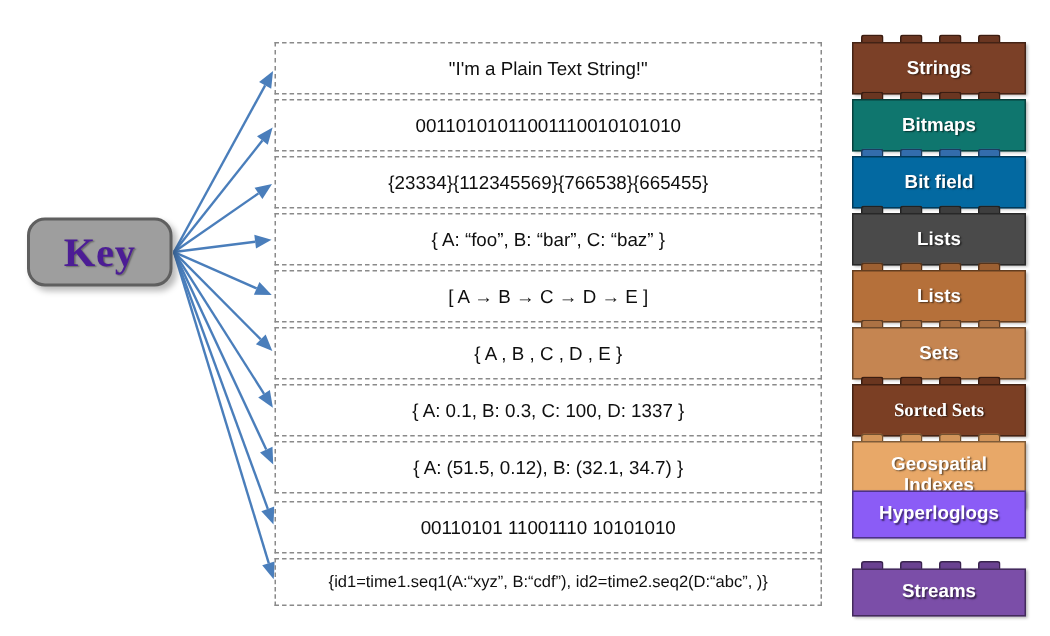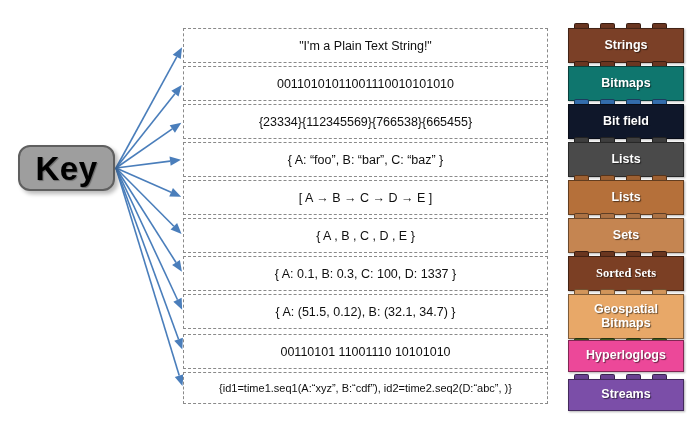--- a/index.html
+++ b/index.html
@@ -26,26 +26,27 @@
     background: #9e9e9e;
     border: 2px solid #5f5f5f;
     border-radius: 12px;
     box-shadow: 3px 3px 4px rgba(0,0,0,0.28);
     display: flex;
     align-items: center;
     justify-content: center;
     box-sizing: border-box;
   }
   #key-node .key-label {
-    color: #000000;
-    font-size: 33px;
+    color: #4c1d95;
+    font-size: 27px;
     font-weight: bold;
     letter-spacing: 0.5px;
     text-shadow: 1px 1px 1px rgba(0,0,0,0.35);
     line-height: 1;
+    font-family: Liberation Serif, serif;
   }
 
   
   #arrows {
     position: absolute;
     left: 0;
     top: 0;
     width: 700px;
     height: 424px;
     pointer-events: none;
@@ -172,21 +173,21 @@
       </div>
       <div class="value-box" style="top: 104px; height: 35px;">
         <span class="value-text">{23334}{112345569}{766538}{665455}</span>
       </div>
       <div class="studs" style="top: 99px;">
         <div class="stud" style="background: rgb(51, 109, 172);"></div>
         <div class="stud" style="background: rgb(51, 109, 172);"></div>
         <div class="stud" style="background: rgb(51, 109, 172);"></div>
         <div class="stud" style="background: rgb(51, 109, 172);"></div>
       </div>
-      <div class="brick" style="top: 104px; height: 35px; background: #0f172a;">
+      <div class="brick" style="top: 104px; height: 35px; background: #0369a1;">
         <span class="brick-label">Bit field</span>
       </div>
       <div class="value-box" style="top: 142px; height: 35px;">
         <span class="value-text">{ A: “foo”, B: “bar”, C: “baz”  }</span>
       </div>
       <div class="studs" style="top: 137px;">
         <div class="stud" style="background: rgb(62, 62, 62);"></div>
         <div class="stud" style="background: rgb(62, 62, 62);"></div>
         <div class="stud" style="background: rgb(62, 62, 62);"></div>
         <div class="stud" style="background: rgb(62, 62, 62);"></div>
@@ -233,32 +234,32 @@
       <div class="value-box" style="top: 294px; height: 35px;">
         <span class="value-text">{ A: (51.5, 0.12), B: (32.1, 34.7)  }</span>
       </div>
       <div class="studs" style="top: 289px;">
         <div class="stud" style="background: rgb(210, 149, 90);"></div>
         <div class="stud" style="background: rgb(210, 149, 90);"></div>
         <div class="stud" style="background: rgb(210, 149, 90);"></div>
         <div class="stud" style="background: rgb(210, 149, 90);"></div>
       </div>
       <div class="brick" style="top: 294px; height: 45px; background: rgb(232, 168, 104);">
-        <span class="brick-label">Geospatial Bitmaps</span>
+        <span class="brick-label">Geospatial Indexes</span>
       </div>
       <div class="value-box" style="top: 334px; height: 35px;">
         <span class="value-text">00110101 11001110 10101010</span>
       </div>
       <div class="studs" style="top: 338px;">
         <div class="stud" style="background: rgb(67, 92, 30);"></div>
         <div class="stud" style="background: rgb(67, 92, 30);"></div>
         <div class="stud" style="background: rgb(67, 92, 30);"></div>
         <div class="stud" style="background: rgb(67, 92, 30);"></div>
       </div>
-      <div class="brick" style="top: 340px; height: 32px; background: #ec4899;">
+      <div class="brick" style="top: 327px; height: 32px; background: #8b5cf6;">
         <span class="brick-label">Hyperloglogs</span>
       </div>
       <div class="value-box" style="top: 372px; height: 32px;">
         <span class="value-text small">{id1=time1.seq1(A:“xyz”, B:“cdf”), id2=time2.seq2(D:“abc”, )}</span>
       </div>
       <div class="studs" style="top: 374px;">
         <div class="stud" style="background: rgb(106, 66, 145);"></div>
         <div class="stud" style="background: rgb(106, 66, 145);"></div>
         <div class="stud" style="background: rgb(106, 66, 145);"></div>
         <div class="stud" style="background: rgb(106, 66, 145);"></div>

